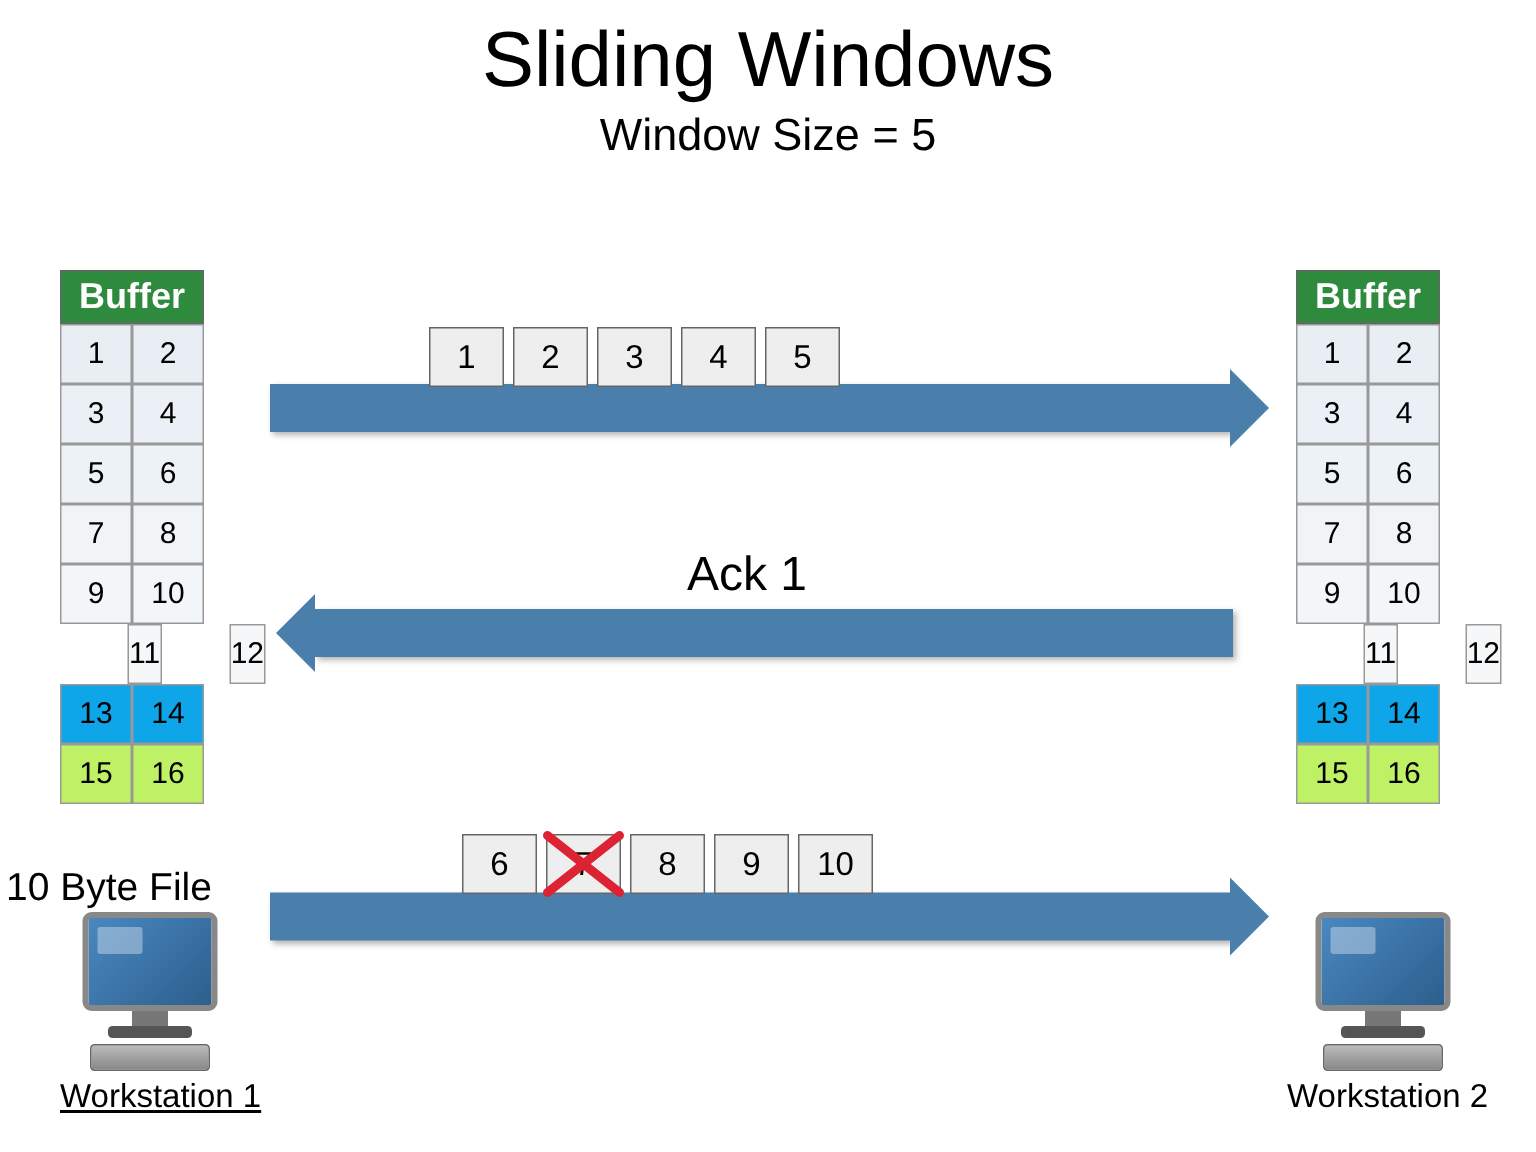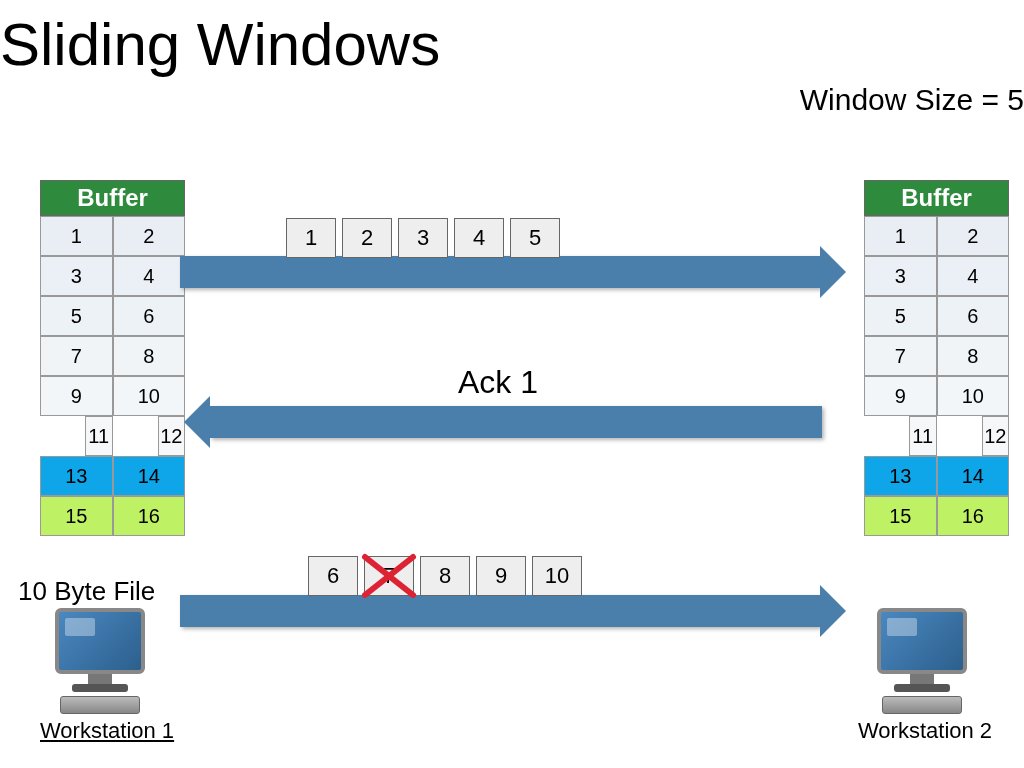--- a/index.html
+++ b/index.html
@@ -7,34 +7,34 @@
     margin: 0;
     padding: 0;
     width: 1024px;
     height: 768px;
     font-family: Arial, Helvetica, sans-serif;
     background: #fff;
     position: relative;
     color: #000;
   }
   .title {
-    text-align: left;
-    font-size: 60px;
+    text-align: center;
+    font-size: 52px;
     font-weight: normal;
     margin-top: 10px;
   }
   .subtitle {
-    text-align: right;
+    text-align: center;
     font-size: 30px;
     margin-top: 4px;
   }
 
   .buffer {
     position: absolute;
-    width: 145px;
+    width: 96px;
   }
   .buffer-left { left: 40px; top: 180px; }
   .buffer-right { left: 864px; top: 180px; }
 
   .buffer-header {
     background: #2e8b3d;
     color: #fff;
     font-size: 24px;
     font-weight: bold;
     text-align: center;
@@ -111,21 +111,21 @@
 
   .ack-label {
     position: absolute;
     font-size: 32px;
     left: 458px;
     top: 364px;
   }
 
   .file-label {
     position: absolute;
-    left: 18px;
+    left: 4px;
     top: 576px;
     font-size: 26px;
     background: #fff;
   }
 
   .ws-label {
     position: absolute;
     top: 718px;
     font-size: 22px;
   }

